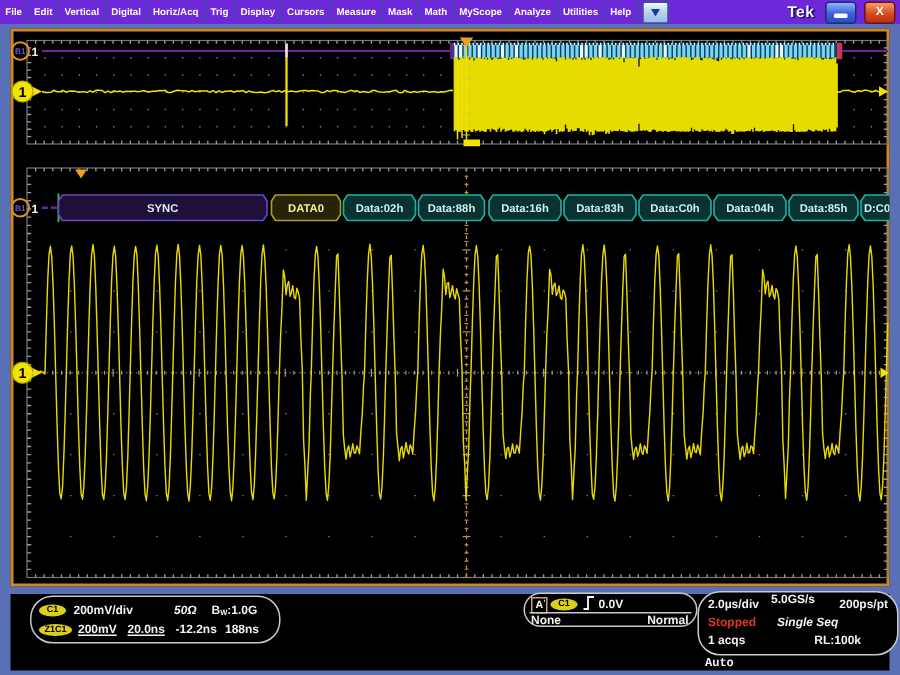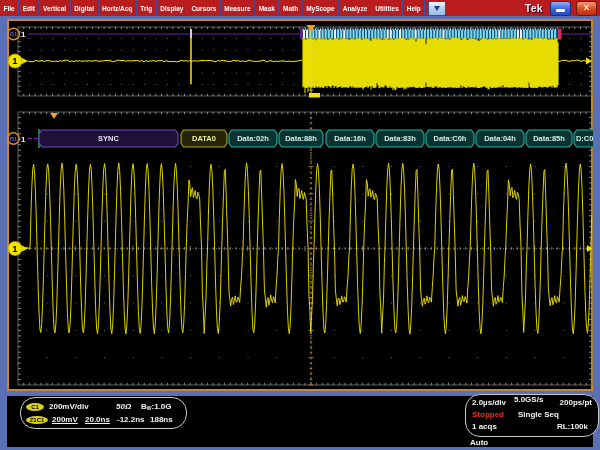--- a/index.html
+++ b/index.html
@@ -1,20 +1,20 @@
 <!DOCTYPE html>
 <html><head>
 <meta charset="utf-8">
 <style>
   html,body{margin:0;padding:0;}
   body{font-family:"Liberation Sans",sans-serif;}
   #screen{position:relative;width:600px;height:450px;background:#5a70b6;overflow:hidden;}
 
   
-  #menubar{position:absolute;left:0;top:0;width:600px;height:16px;background:#b91c1c;display:flex;align-items:center;}
+  #menubar{position:absolute;left:0;top:0;width:600px;height:16px;background:#6d28d9;display:flex;align-items:center;}
   .menu-item{height:16px;display:flex;align-items:center;padding:0 3.5px;color:#ffffff;
     font-size:6.5px;font-weight:bold;border-right:1px solid #3e4a9a;cursor:default;white-space:nowrap;}
   #menu-drop-btn{width:16px;height:13px;margin-left:3px;border:1px solid #39528f;border-radius:2px;
     background:linear-gradient(#f4faff,#b9d2ee 45%,#9cbce6);display:flex;align-items:center;justify-content:center;}
   #menu-drop-btn .tri{width:0;height:0;border-left:3.5px solid transparent;border-right:3.5px solid transparent;border-top:5px solid #1c3a96;}
   #menu-spacer{flex:1;}
   #tek-logo{color:#f2f2f6;font-size:10.5px;font-weight:bold;letter-spacing:.3px;margin-right:7px;text-shadow:1px 1px 1px #00002a;}
   .win-btn{width:19px;height:13px;border-radius:3px;margin-right:5px;display:flex;align-items:center;justify-content:center;
     color:#fff;font-size:8px;font-weight:bold;line-height:8px;}
   #btn-min{background:linear-gradient(#8fb4fa,#3a62d8 55%,#2a4cc0);border:1px solid #17306e;}
@@ -152,26 +152,37 @@
       <div class="ro-text" style="left:120px;top:4px;">
         <span>B</span><sub class="bw">W</sub><span>:1.0G</span>
       </div>
       <div class="badge" style="left:5px;top:17.5px;width:22px;height:8px;line-height:8px;">Z1C1</div>
       <div class="ro-text" style="left:31px;top:17px;text-decoration:underline;">200mV</div>
       <div class="ro-text" style="left:64px;top:17px;text-decoration:underline;">20.0ns</div>
       <div class="ro-text" style="left:96px;top:17px;text-align:center;">-12.2ns</div>
       <div class="ro-text" style="left:129px;top:17px;">188ns</div>
     </div>
 
+    <div class="ro-box" id="trig-box" style="left:342px;top:-1px;width:114px;height:21px;">
+      <div class="a-icon" style="left:4px;top:1.5px;"><span>A</span><span class="tick">'</span></div>
+      <div class="badge" style="left:17px;top:2.5px;width:18px;height:8px;line-height:8px;">C1</div>
+      <svg style="position:absolute;left:38px;top:1px;" width="9" height="10" viewBox="0 0 9 10">
+          <path d="M1 9 L4 9 L4 1 L8 1" stroke="#ffffff" stroke-width="1.2" fill="none"></path>
+        </svg>
+      <div class="ro-text" style="left:49px;top:2px;">0.0V</div>
+      <div id="trig-sep"></div>
+      <div class="ro-text" style="left:4px;top:12.5px;">None</div>
+      <div class="ro-text" style="right:5px;top:12.5px;">Normal</div>
+    </div>
 
     <div class="ro-box" id="horiz-box" style="left:458px;top:-2px;width:132px;height:41px;">
       <div class="ro-text" style="left:6px;top:3px;">2.0µs/div</div>
       <div class="ro-text" style="left:48px;top:0;text-align:center;">5.0GS/s</div>
       <div class="ro-text" style="right:6px;top:3px;margin-left:45px;">200ps/pt</div>
       <div class="ro-text red" style="left:6px;top:15px;">Stopped</div>
-      <div class="ro-text" style="left:52px;top:15px;">Single Seq</div>
+      <div class="ro-text" style="left:52px;top:15px;font-style:italic;">Single Seq</div>
       <div class="ro-text" style="left:6px;top:27px;">1 acqs</div>
-      <div class="ro-text" style="right:10px;top:27px;padding-left:12px;">RL:100k</div>
+      <div class="ro-text" style="right:24px;top:27px;padding-left:12px;">RL:100k</div>
     </div>
 
-    <div class="ro-text" style="left:463px;top:42px;">Auto</div>
+    <div class="ro-text" style="left:463px;top:42px;font-family:Liberation Mono, monospace;">Auto</div>
   </div>
 </div>
 
 </body></html>

